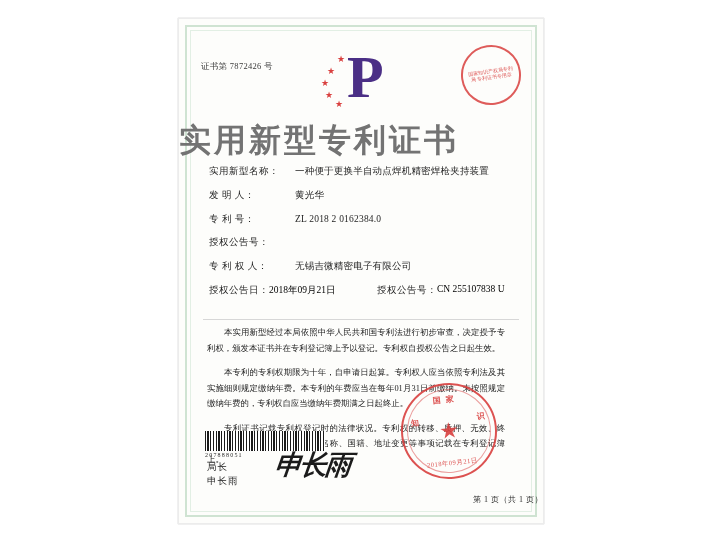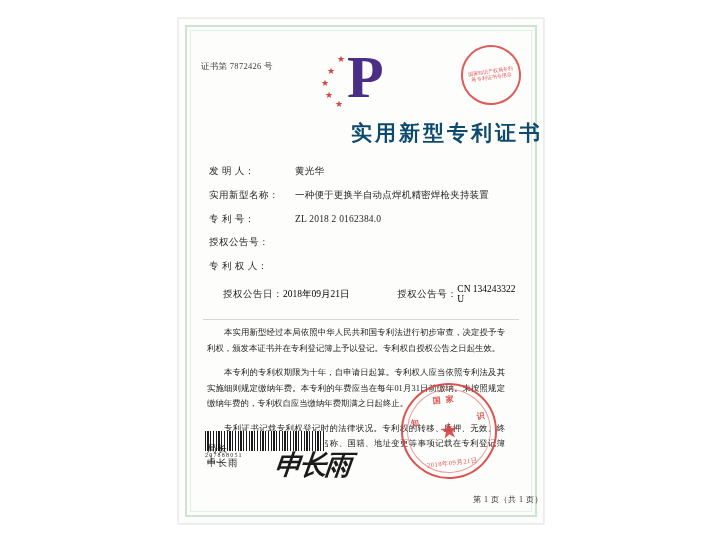--- a/index.html
+++ b/index.html
@@ -114,25 +114,25 @@
   .s2 { left: 14px; top: 18px; font-size: 9px; }
   .s3 { left: 8px;  top: 30px; font-size: 8px; }
   .s4 { left: 12px; top: 42px; font-size: 7px; }
   .s5 { left: 22px; top: 51px; font-size: 6px; }
 
   .title {
     position: absolute;
     left: 0;
     right: 0;
     top: 100px;
-    text-align: right;
-    font-size: 21px;
+    text-align: left;
+    font-size: 32px;
     font-weight: bold;
     letter-spacing: 3px;
-    color: #0c4a6e;
+    color: #737373;
     font-family: "Liberation Serif", serif;
   }
 
   .fields {
     position: absolute;
     left: 30px;
     right: 24px;
     top: 146px;
   }
   .field-row {
@@ -154,22 +154,21 @@
     letter-spacing: 0.2px;
   }
   .row-two {
     display: flex;
     align-items: baseline;
     font-size: 9.5px;
     margin-bottom: 9px;
   }
   .row-two .half {
     display: flex;
-    align-items: center;
-    margin-left: 14px;
+    align-items: flex-start;
   }
   .row-two .half.left { width: 168px; }
 
   .divider {
     position: absolute;
     left: 24px;
     right: 24px;
     top: 300px;
     border-top: 1px solid #d7d7d7;
   }
@@ -207,21 +206,21 @@
     left: 26px;
     top: 433px;
     font-size: 6px;
     letter-spacing: 1.2px;
     color: #2a2a2a;
   }
 
   .director {
     position: absolute;
     left: 28px;
-    top: 424px;
+    top: 442px;
     font-size: 9.5px;
     line-height: 1.45;
     color: #1f1f1f;
     letter-spacing: 1px;
   }
   .signature {
     position: absolute;
     left: 96px;
     top: 428px;
     font-size: 27px;
@@ -330,51 +329,52 @@
         <span class="star s5">★</span>
         <span class="pmark">P</span>
       </div>
     </div>
 
     <div class="title">实用新型专利证书</div>
 
     <div class="fields">
 
       <div class="field-row">
+        <span class="field-label w1">实用新型名称：</span>
+        <span class="field-value">一种便于更换半自动点焊机精密焊枪夹持装置</span>
+      </div>
+
+      <div class="field-row">
         <span class="field-label w1">发 明 人：</span>
         <span class="field-value">黄光华</span>
-      </div>
-
-      <div class="field-row">
-        <span class="field-label w1">实用新型名称：</span>
-        <span class="field-value">一种便于更换半自动点焊机精密焊枪夹持装置</span>
       </div>
 
       <div class="field-row">
         <span class="field-label w1">专 利 号：</span>
         <span class="field-value">ZL 2018 2 0162384.0</span>
       </div>
 
       <div class="field-row">
         <span class="field-label w1">授权公告号：</span>
       </div>
 
       <div class="field-row">
         <span class="field-label w1">专 利 权 人：</span>
+        <span class="field-value">无锡吉微精密电子有限公司</span>
       </div>
 
 
       <div class="row-two">
         <span class="half left">
           <span class="field-label">授权公告日：</span>
           <span>2018年09月21日</span>
         </span>
         <span class="half">
           <span class="field-label">授权公告号：</span>
-          <span>CN 134243322 U</span>
+          <span>CN 255107838 U</span>
         </span>
       </div>
     </div>
 
     <div class="divider"></div>
 
     <div class="body-text">
       <p>本实用新型经过本局依照中华人民共和国专利法进行初步审查，决定授予专利权，颁发本证书并在专利登记簿上予以登记。专利权自授权公告之日起生效。</p>
       <p>本专利的专利权期限为十年，自申请日起算。专利权人应当依照专利法及其实施细则规定缴纳年费。本专利的年费应当在每年01月31日前缴纳。未按照规定缴纳年费的，专利权自应当缴纳年费期满之日起终止。</p>
       <p>专利证书记载专利权登记时的法律状况。专利权的转移、质押、无效、终止、恢复和专利权人的姓名或名称、国籍、地址变更等事项记载在专利登记簿上。</p>

